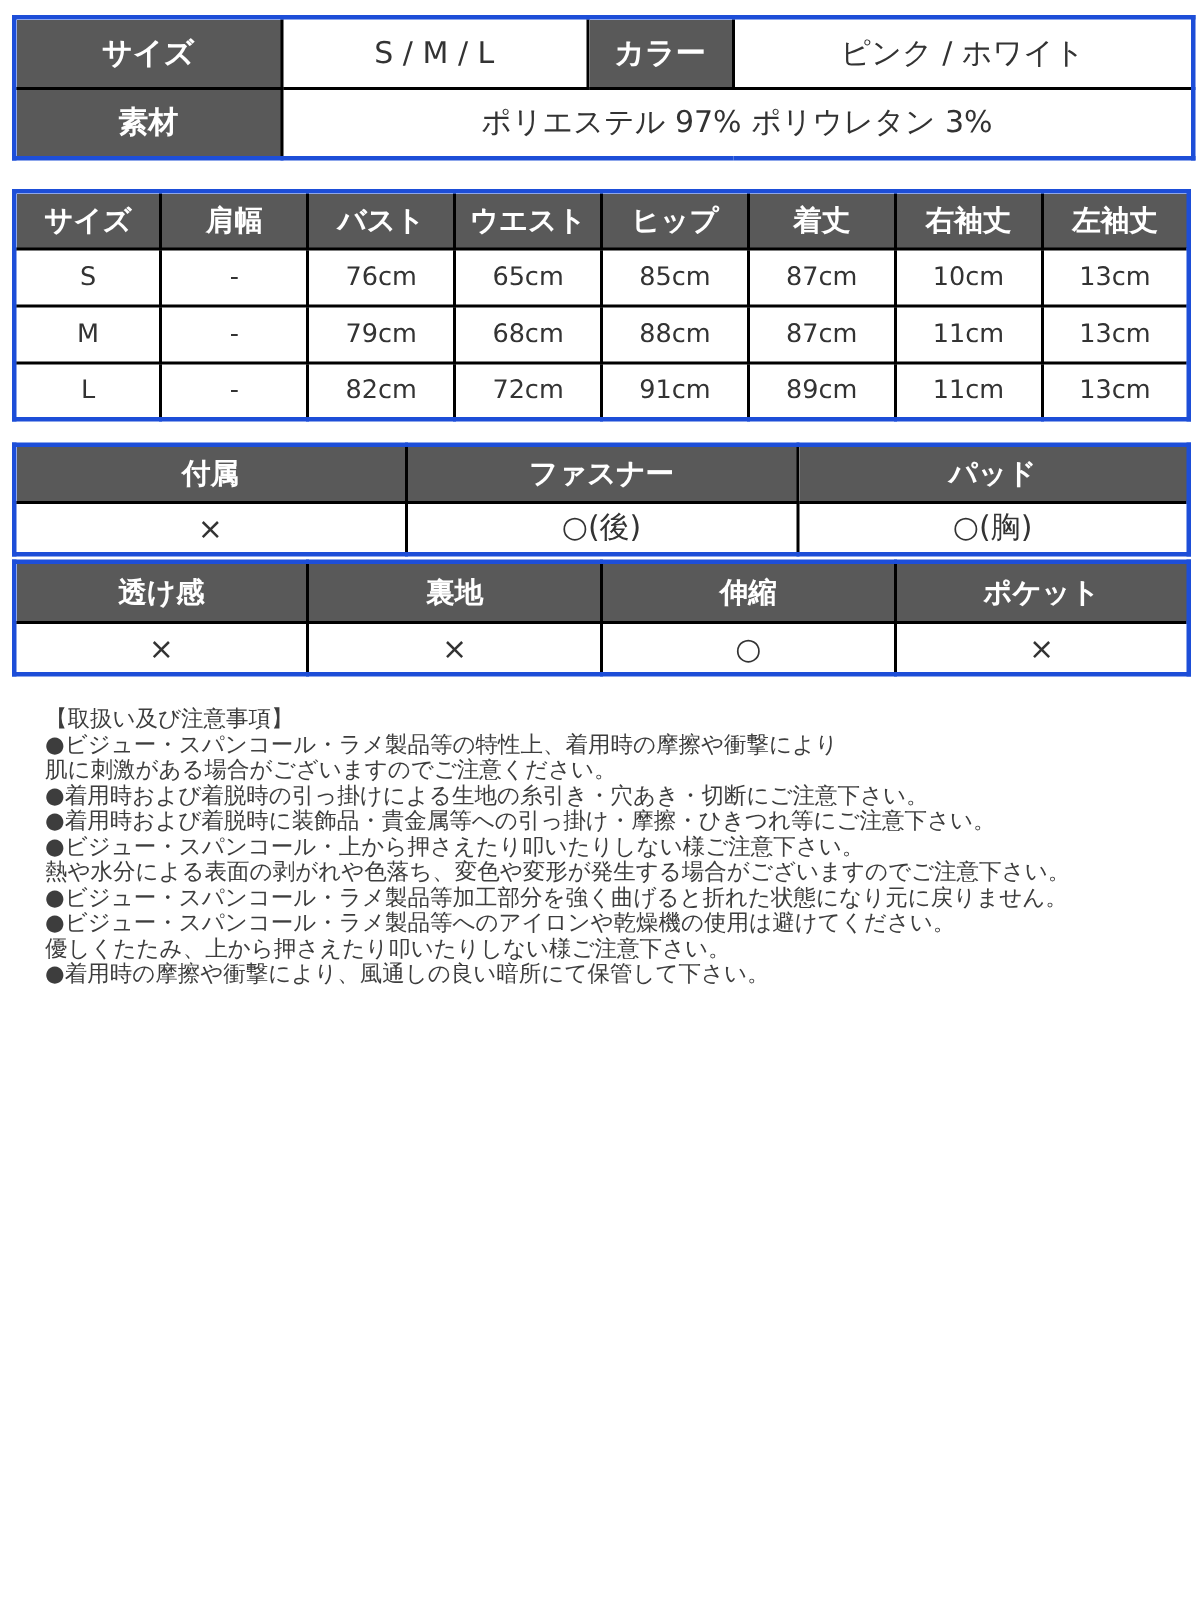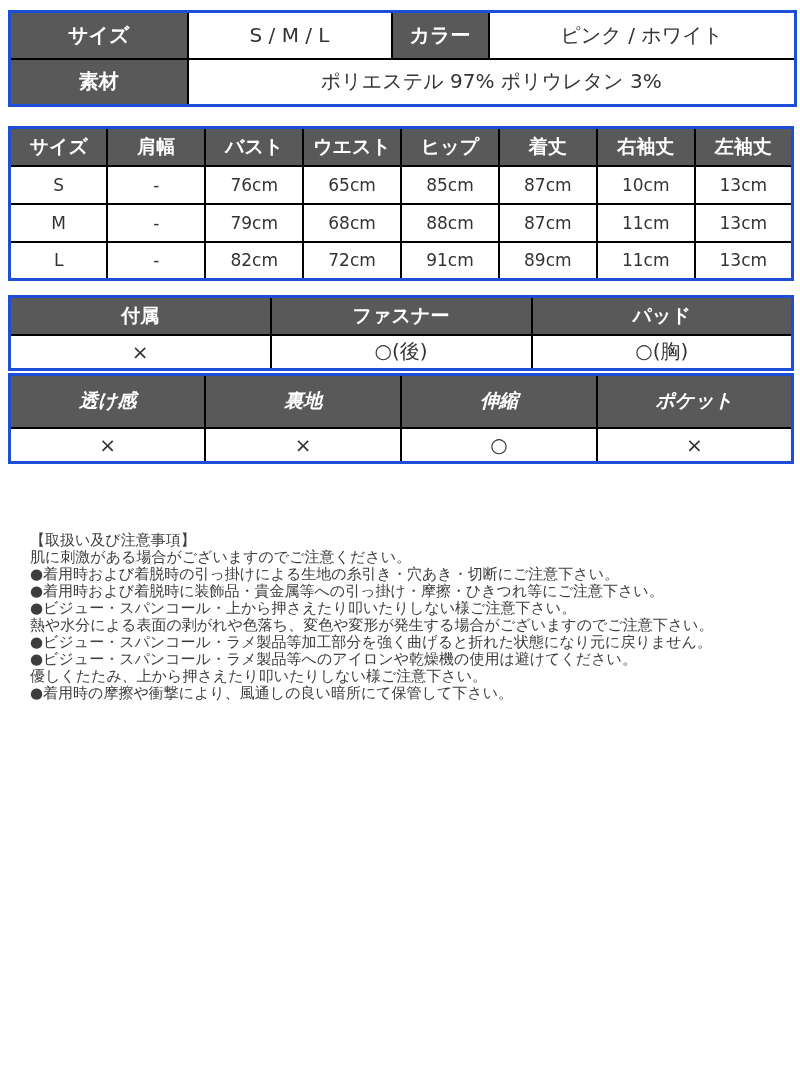--- a/index.html
+++ b/index.html
@@ -41,28 +41,28 @@
   .t2 tr.hrow { height: 38px; }
   .t2 tr.drow { height: 38px; }
   .t2 th { font-size: 19px; }
   .t2 td { font-size: 17px; }
 
   
   .t3 { margin-top: 14px; }
   .t3 tr.hrow { height: 38px; }
   .t3 tr.drow { height: 35px; }
   .t4 { margin-top: 2px; }
-  .t4 tr.hrow { height: 53px; font-style: italic; }
+  .t4 tr.hrow { height: 40px; }
   .t4 tr.drow { height: 35px; }
   .t3 th, .t4 th { font-size: 19px; }
   .t3 td, .t4 td { font-size: 20px; }
 
   
   .notes {
-    margin-top: 68px;
+    margin-top: 20px;
     padding-left: 22px;
     font-size: 15px;
     line-height: 17px;
     color: #3d3d3d;
     white-space: nowrap;
   }
 </style>
 </head>
 <body>
 
@@ -161,20 +161,21 @@
       <td>×</td>
       <td>×</td>
       <td>○</td>
       <td>×</td>
     </tr>
   </tbody>
     </table>
 
   <div class="notes">
     <div>【取扱い及び注意事項】</div>
+    <div>●ビジュー・スパンコール・ラメ製品等の特性上、着用時の摩擦や衝撃により</div>
     <div>肌に刺激がある場合がございますのでご注意ください。</div>
     <div>●着用時および着脱時の引っ掛けによる生地の糸引き・穴あき・切断にご注意下さい。</div>
     <div>●着用時および着脱時に装飾品・貴金属等への引っ掛け・摩擦・ひきつれ等にご注意下さい。</div>
     <div>●ビジュー・スパンコール・上から押さえたり叩いたりしない様ご注意下さい。</div>
     <div>熱や水分による表面の剥がれや色落ち、変色や変形が発生する場合がございますのでご注意下さい。</div>
     <div>●ビジュー・スパンコール・ラメ製品等加工部分を強く曲げると折れた状態になり元に戻りません。</div>
     <div>●ビジュー・スパンコール・ラメ製品等へのアイロンや乾燥機の使用は避けてください。</div>
     <div>優しくたたみ、上から押さえたり叩いたりしない様ご注意下さい。</div>
     <div>●着用時の摩擦や衝撃により、風通しの良い暗所にて保管して下さい。</div>
   </div>

